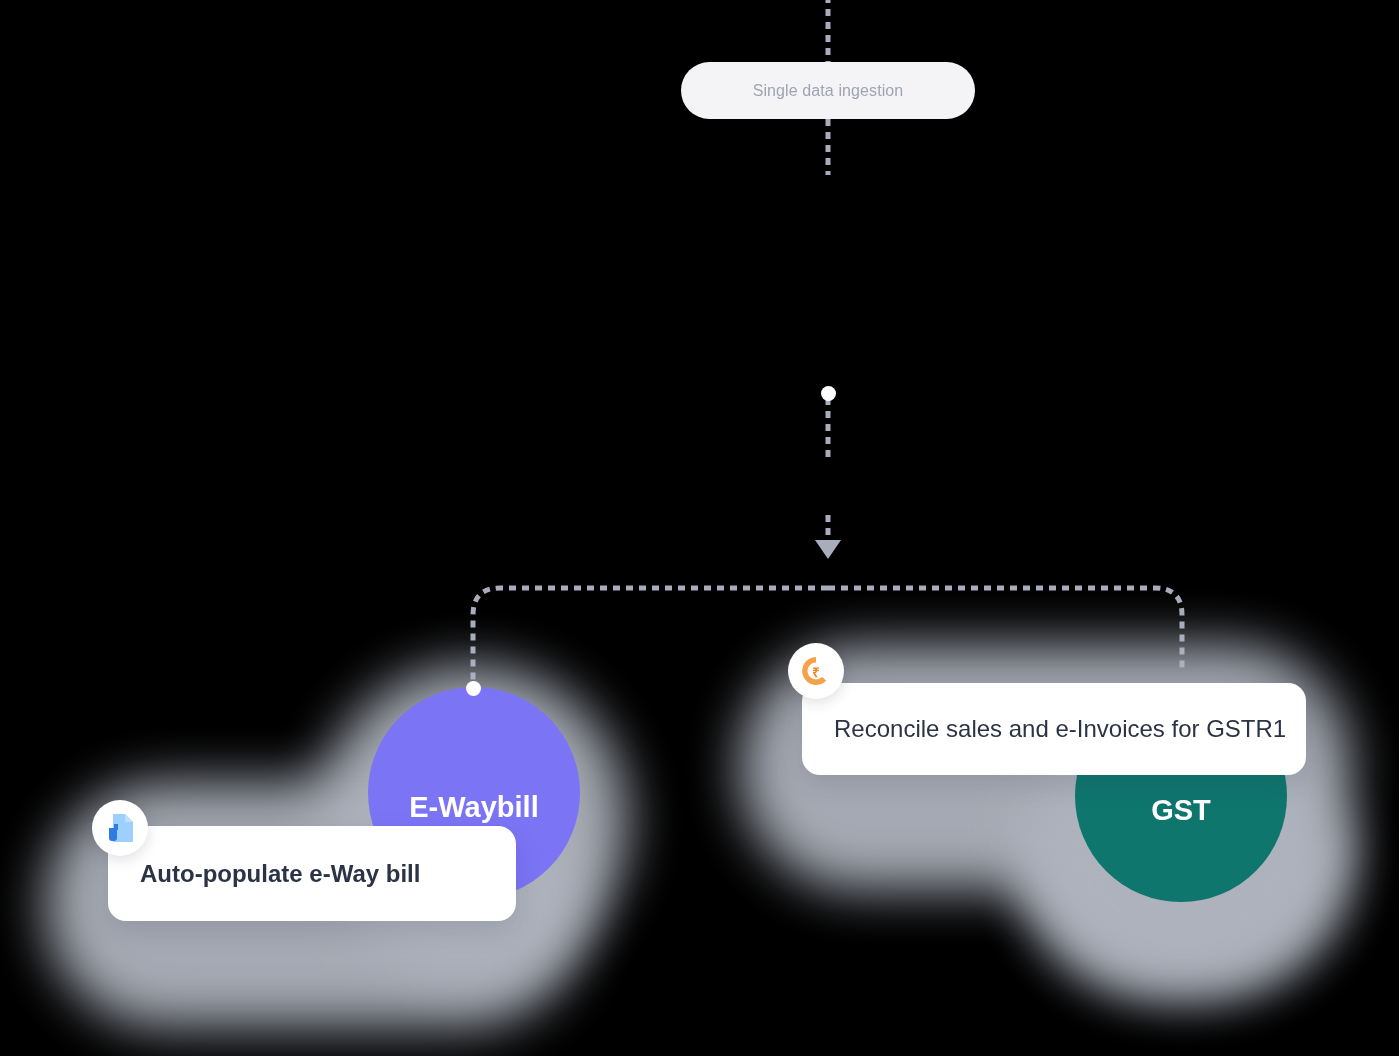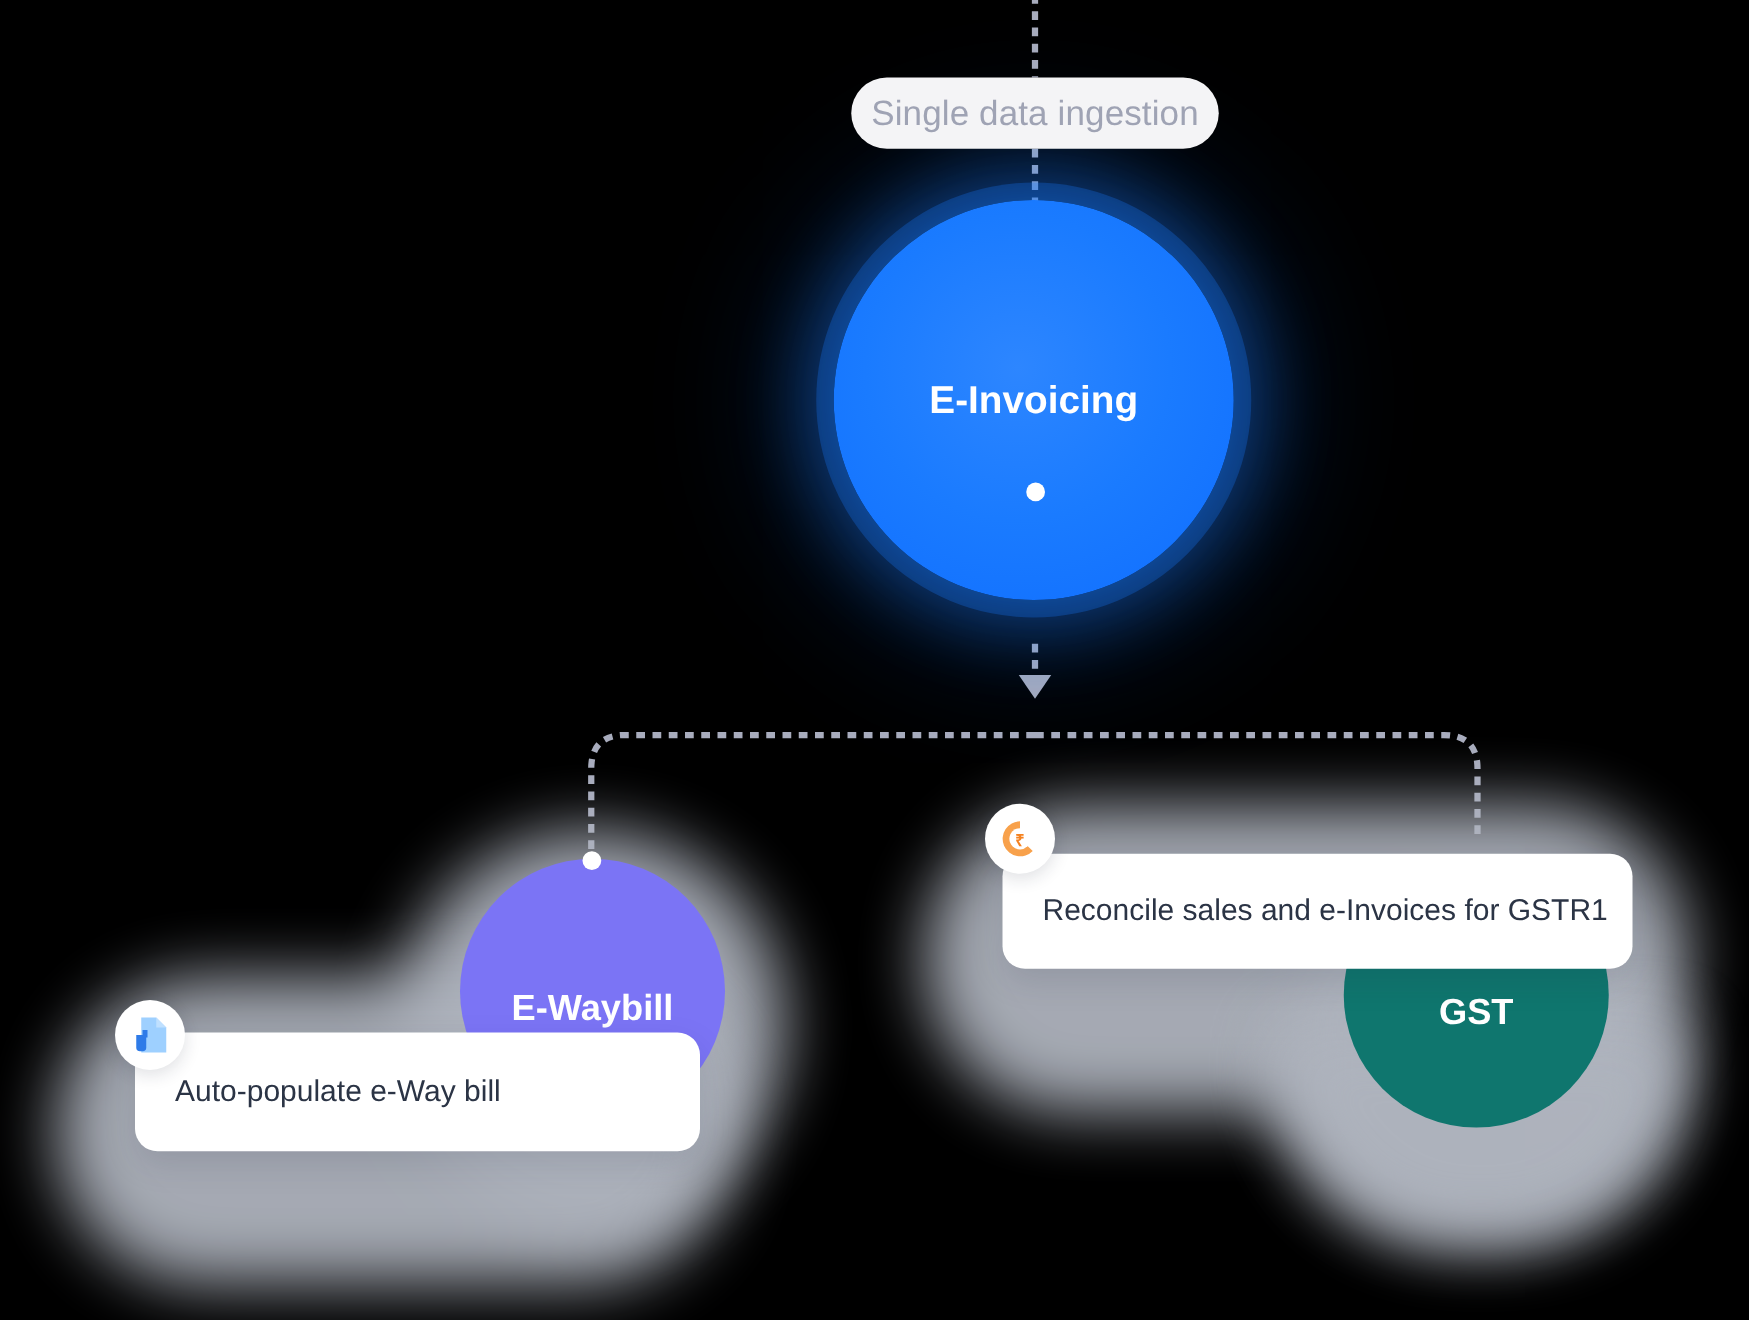--- a/index.html
+++ b/index.html
@@ -13,21 +13,21 @@
   
   .connectors{position:absolute;left:0;top:0;width:1399px;height:1056px;}
 
   
   .pill{
     position:absolute;
     background:#F4F4F6;
     border-radius:999px;
     display:flex;align-items:center;justify-content:center;
     color:#9FA3B4;
-    font-size:28px;
+    font-size:16px;
     letter-spacing:.1px;
     white-space:nowrap;
     z-index:6;
   }
 
   
   .hub{
     position:absolute;
     border-radius:50%;
     display:flex;align-items:center;justify-content:center;
@@ -110,37 +110,34 @@
 
     <path d="M828,588 L500,588 Q473,588 473,615 L473,682" stroke="#A8ACBD" stroke-width="5" fill="none" stroke-dasharray="7 6" stroke-linecap="butt"></path>
 
     <path d="M828,588 L1155,588 Q1182,588 1182,615 L1182,672" stroke="#A8ACBD" stroke-width="5" fill="none" stroke-dasharray="7 6" stroke-linecap="butt"></path>
   </svg>
 
   <div class="pill" style="left:681px;top:62px;width:294px;height:57px;">
     <span>Single data ingestion</span>
   </div>
 
-  <div class="hub hub-blue">
-    <span>E-Invoicing</span>
-  </div>
   <div class="dot" style="left:821px;top:386px;"></div>
 
 
   <div class="group">
 
     <div class="blob" style="left:318px;top:665px;width:310px;height:310px;border-radius:50%;"></div>
 
     <div class="blob" style="left:45px;top:782px;width:540px;height:245px;border-radius:120px;"></div>
 
     <div class="node-circle c-purple" style="left:368px;top:687px;width:212px;height:212px;">
       <span>E-Waybill</span>
     </div>
 
-    <div class="card" style="left:108px;top:826px;width:452px;height:95px;">
+    <div class="card" style="left:108px;top:826px;width:408px;height:95px;font-weight:bold;">
       <span>Auto-populate e-Way bill</span>
     </div>
 
     <div class="badge" style="left:92px;top:800px;">
       <svg width="30" height="32" viewBox="0 0 30 32">
         <path d="M8 2 h12 l8 8 v20 h-20 z" fill="#9ED0FF"></path>
         <path d="M20 2 l8 8 h-8 z" fill="#BFE0FF"></path>
         <path d="M4 16 h8 v10 q0 3 -3 3 h-2 q-3 0 -3 -3 z" fill="#2E7BE8"></path>
         <path d="M9 12 h4 v6 h-4 z" fill="#2E7BE8"></path>
       </svg>

